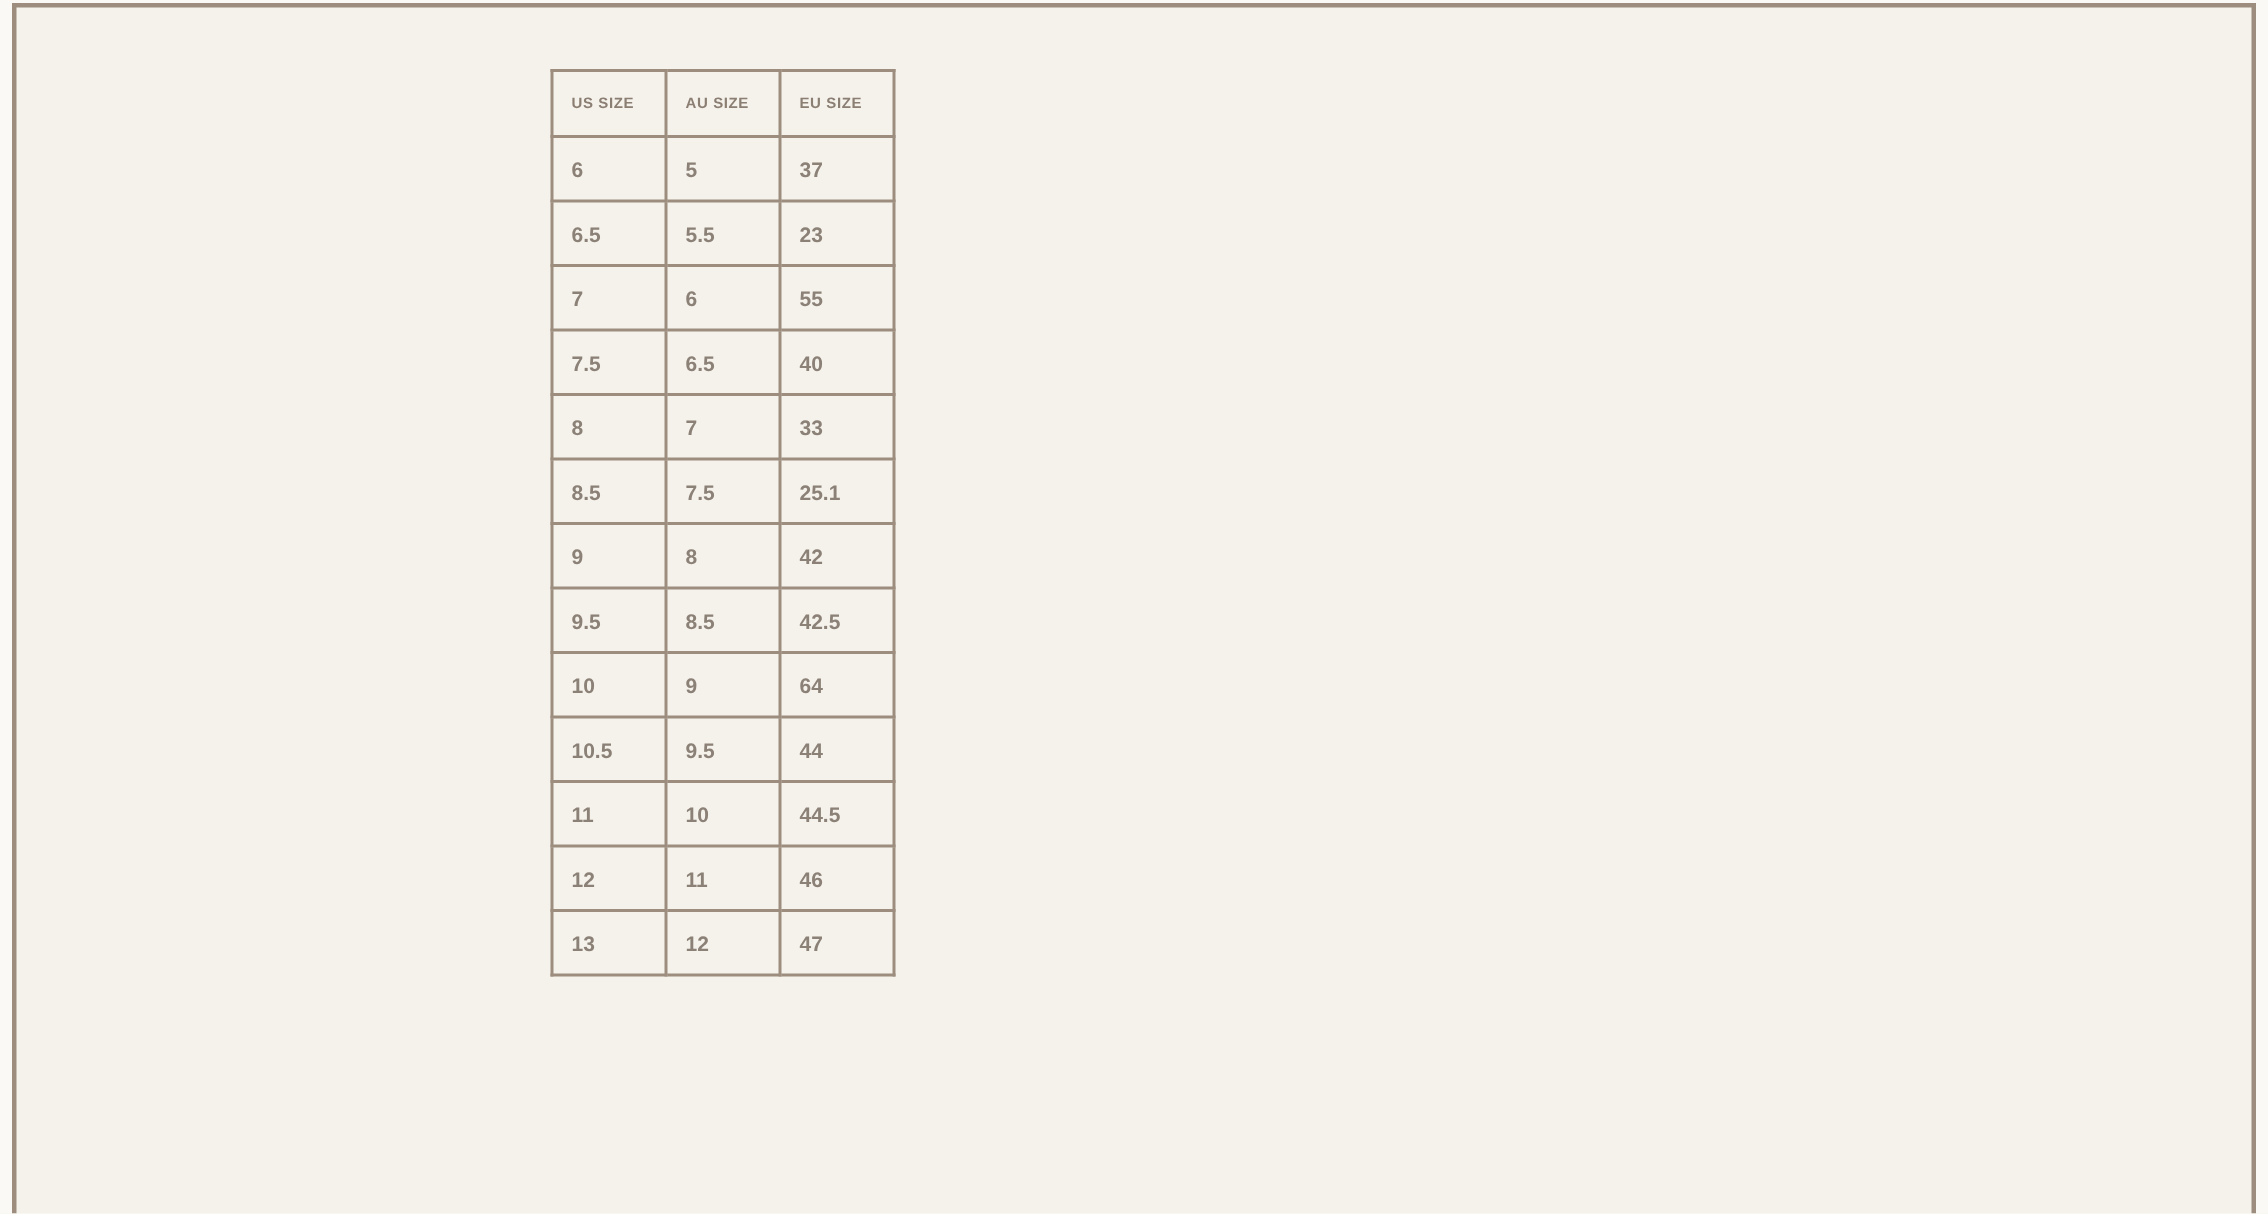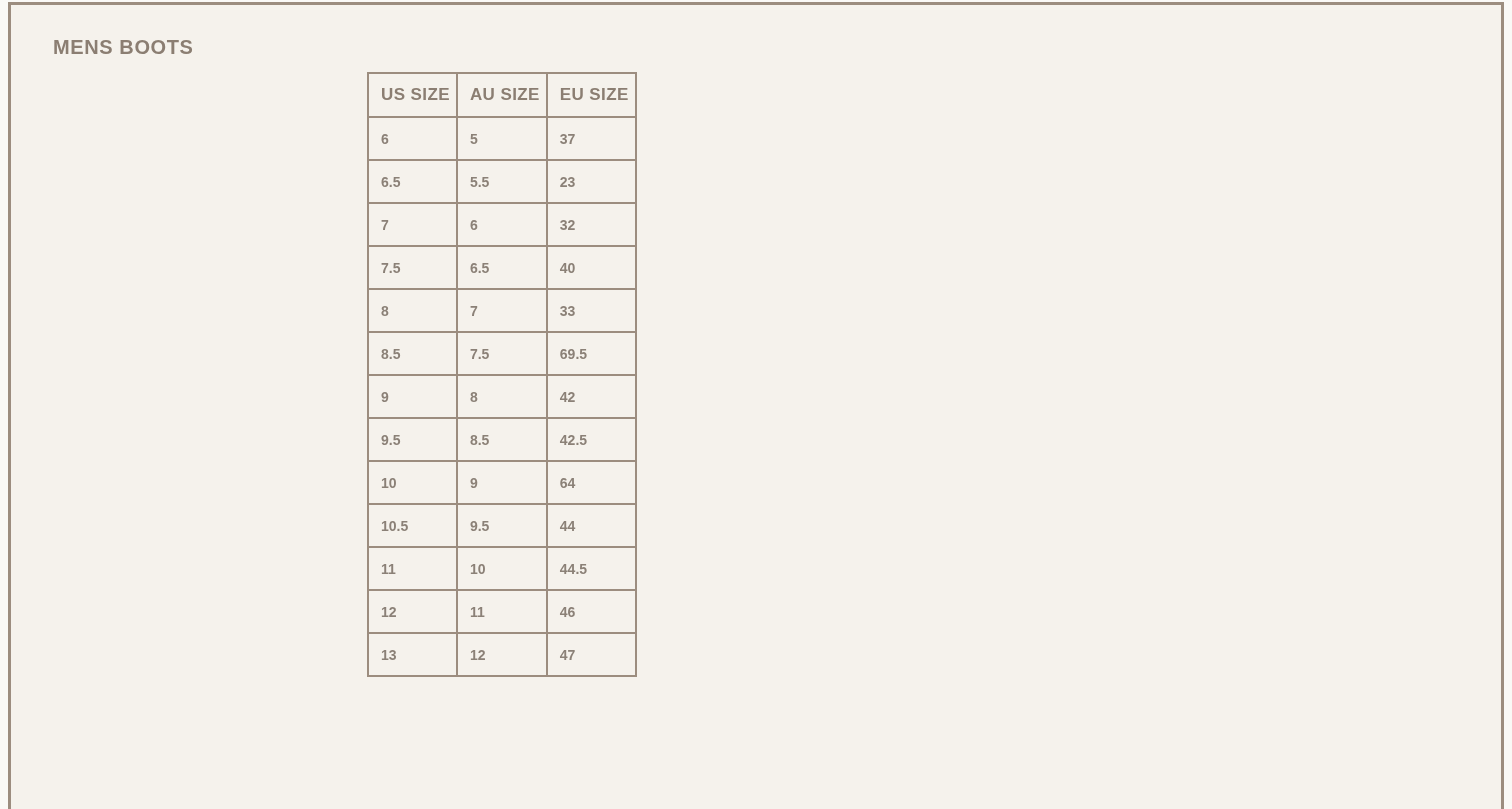--- a/index.html
+++ b/index.html
@@ -44,35 +44,34 @@
     border: 2px solid var(--border);
     width: 76px;
     height: 43px;
     padding: 0 6px 0 12px;
     text-align: left;
     vertical-align: middle;
     font-weight: bold;
     white-space: nowrap;
   }
   table.size-chart th {
-    font-size: 17px;
+    font-size: 10px;
     height: 44px;
     color: var(--title-text);
     letter-spacing: 0.4px;
   }
   table.size-chart td {
     font-size: 14px;
     color: var(--cell-text);
   }
 </style>
 </head>
 <body>
 
 <div class="frame">
-  <h1 class="page-title">MENS BOOTS</h1>
 
   <table class="size-chart">
     <thead>
       <tr>
           <th>US SIZE</th>
           <th>AU SIZE</th>
           <th>EU SIZE</th>
         </tr>
     </thead>
     <tbody>
@@ -82,36 +81,36 @@
           <td>37</td>
         </tr>
         <tr>
           <td>6.5</td>
           <td>5.5</td>
           <td>23</td>
         </tr>
         <tr>
           <td>7</td>
           <td>6</td>
-          <td>32</td>
+          <td>55</td>
         </tr>
         <tr>
           <td>7.5</td>
           <td>6.5</td>
           <td>40</td>
         </tr>
         <tr>
           <td>8</td>
           <td>7</td>
           <td>33</td>
         </tr>
         <tr>
           <td>8.5</td>
           <td>7.5</td>
-          <td>69.5</td>
+          <td>25.1</td>
         </tr>
         <tr>
           <td>9</td>
           <td>8</td>
           <td>42</td>
         </tr>
         <tr>
           <td>9.5</td>
           <td>8.5</td>
           <td>42.5</td>

